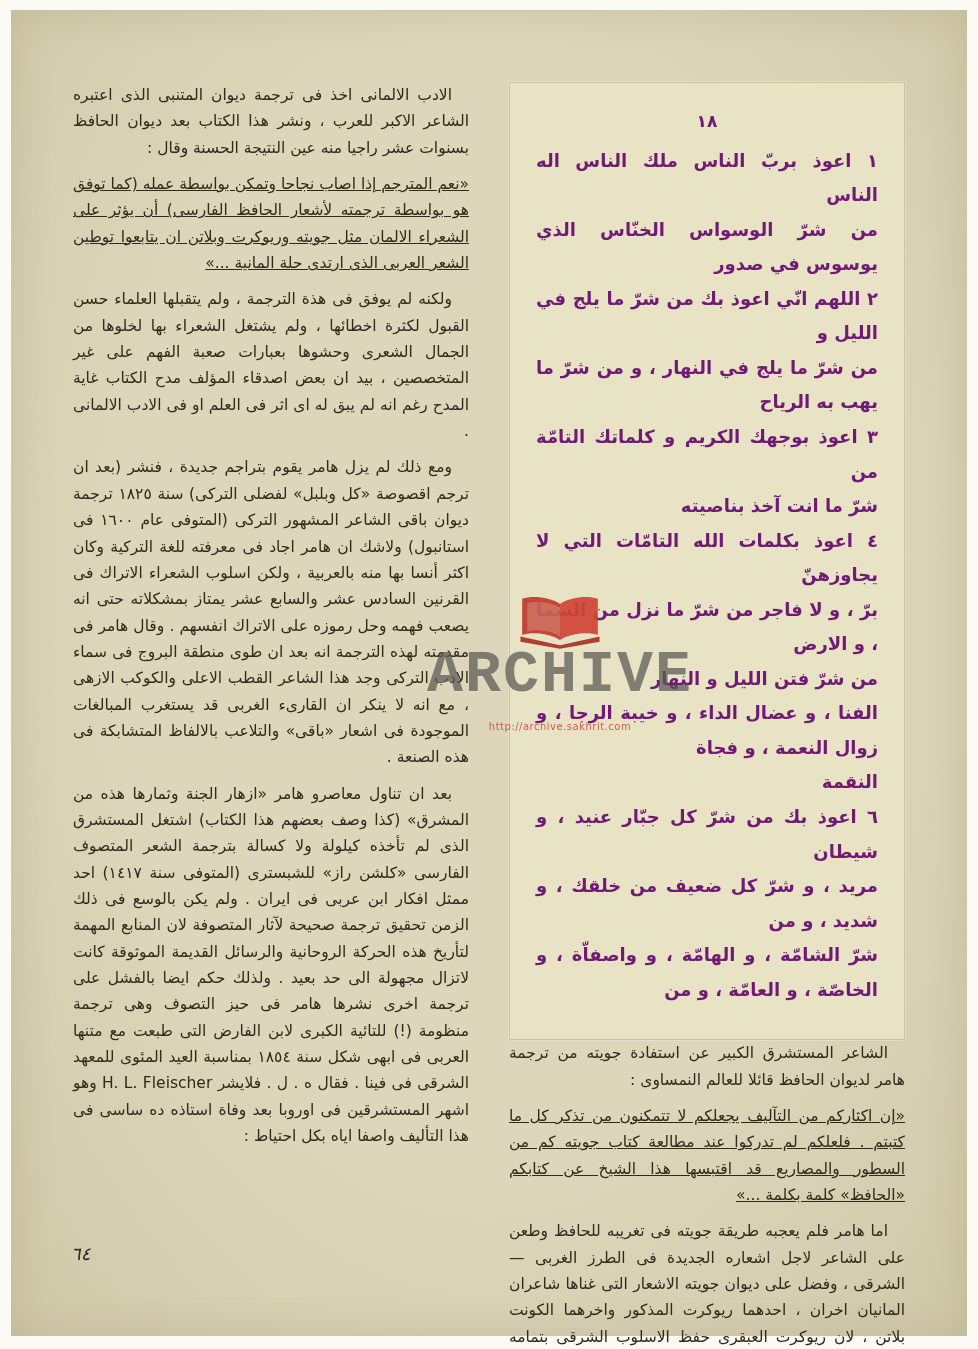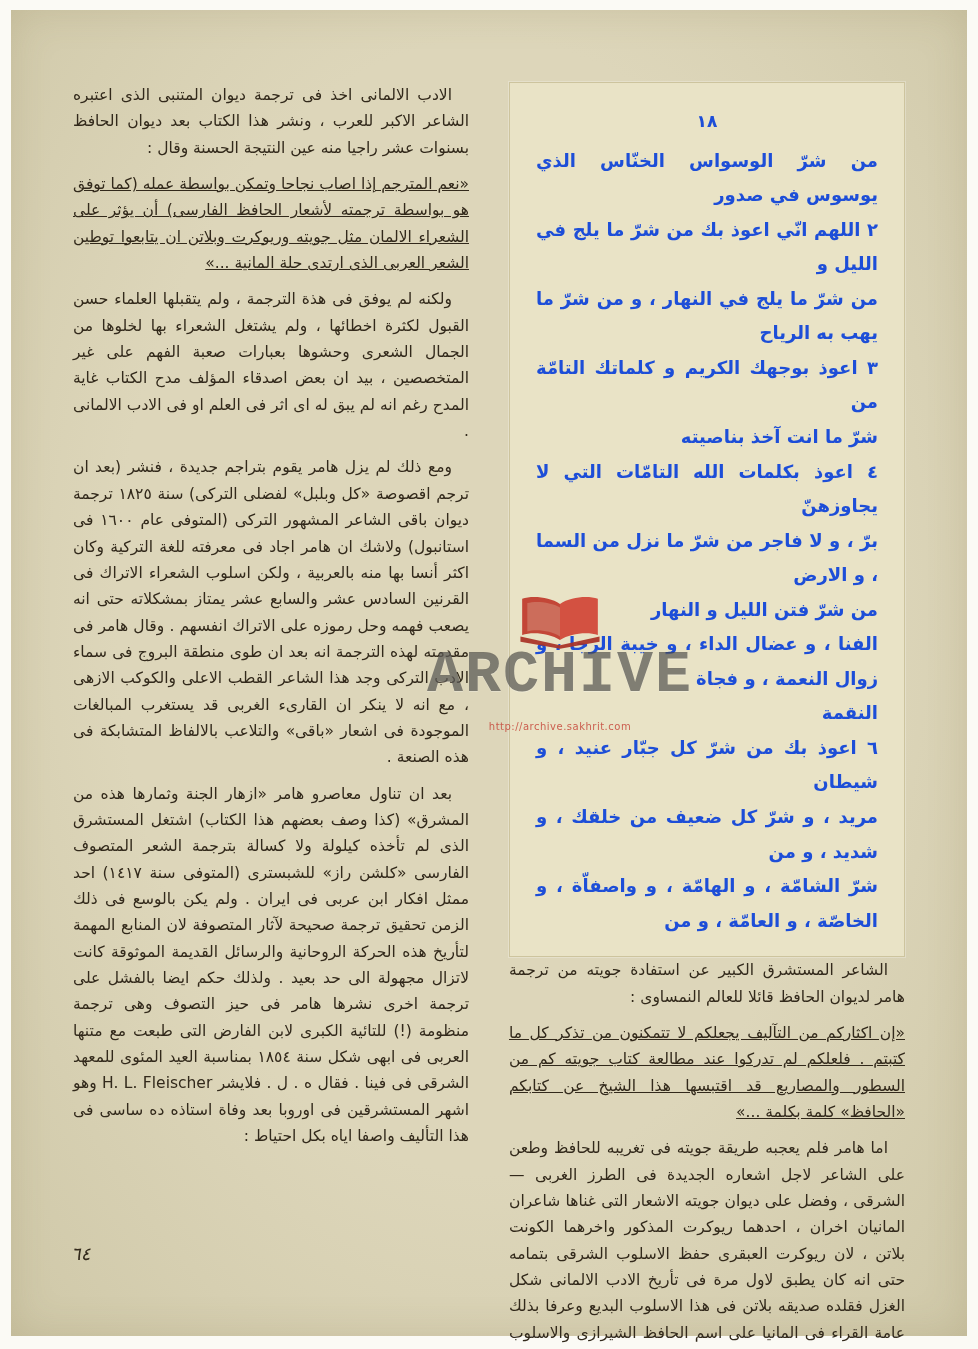--- a/index.html
+++ b/index.html
@@ -9,22 +9,22 @@
         background:radial-gradient(ellipse at 50% 45%, #ddd6ba 55%, #cfc8a8 100%);
         box-shadow:inset 0 0 40px rgba(120,105,60,.18);}
   .columns{position:absolute;top:72px;right:62px;left:62px;bottom:100px;
            display:flex;direction:rtl;gap:40px;
            color:#32291b;font-size:15.5px;line-height:1.7;text-align:justify;}
   .col{flex:1 1 0;min-width:0;}
   .col p{margin:0 0 10px 0;text-indent:1.1em;}
   .col p.quote{text-indent:0;text-decoration:underline;}
   
   .figure{background:#e9e3c6;border:1px solid #cdc49e;box-shadow:0 0 0 1px rgba(255,255,255,.25);
-          padding:22px 26px 18px 26px;min-height:595px;
-          font-weight:bold;font-size:18px;line-height:1.92;color:#1d4ed8;text-align:justify;}
+          padding:22px 26px 32px 26px;min-height:595px;
+          font-weight:bold;font-size:18px;line-height:1.92;color:#701a75;text-align:justify;}
   .fig-number{text-align:center;font-size:17px;margin-bottom:6px;}
   .fig-line{display:block;}
   .fig-line.short{text-align:right;}
   .caption{font-size:13.5px;margin:12px 2px 16px 0;text-align:right;text-indent:0;color:#3a3122;}
   
   .watermark{position:absolute;top:584px;left:404px;width:290px;text-align:center;
              pointer-events:none;z-index:6;direction:ltr;}
   .wm-book{width:86px;height:56px;display:block;margin:0 auto -6px auto;opacity:.92;}
   .wm-brand{font-family:Liberation Mono, monospace;font-size:60px;font-weight:bold;
             color:rgba(72,70,66,.66);letter-spacing:2px;line-height:1.05;
@@ -38,20 +38,21 @@
 
 <div class="scan">
   <div class="page">
 
     <div class="columns">
 
       <div class="col">
 
         <div class="figure">
           <div class="fig-number">١٨</div>
+          <span class="fig-line">١  اعوذ بربّ الناس ملك الناس اله الناس</span>
           <span class="fig-line">من شرّ الوسواس الخنّاس الذي يوسوس في صدور</span>
           <span class="fig-line">٢  اللهم انّي اعوذ بك من شرّ ما يلج في الليل و</span>
           <span class="fig-line">من شرّ ما يلج في النهار ، و من شرّ ما يهب به الرياح</span>
           <span class="fig-line">٣  اعوذ بوجهك الكريم و كلماتك التامّة من</span>
           <span class="fig-line short">شرّ ما انت آخذ بناصيته</span>
           <span class="fig-line">٤  اعوذ بكلمات الله التامّات التي لا يجاوزهنّ</span>
           <span class="fig-line">برّ ، و لا فاجر من شرّ ما نزل من السما ، و الارض</span>
           <span class="fig-line short">من شرّ فتن الليل و النهار</span>
           <span class="fig-line">الفنا ، و عضال الداء ، و خيبة الرجا ، و زوال النعمة ، و فجاة</span>
           <span class="fig-line short">النقمة</span>

